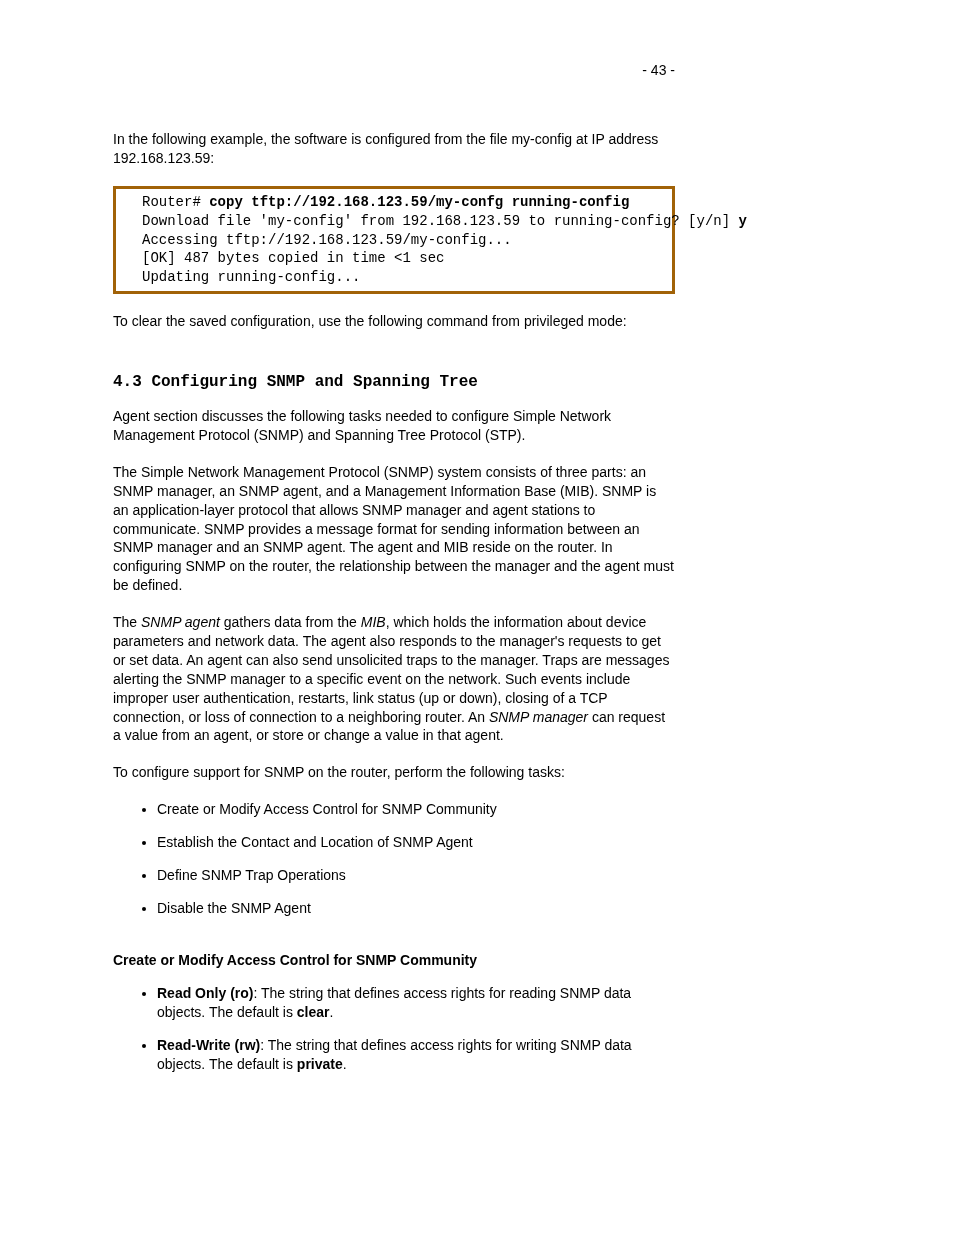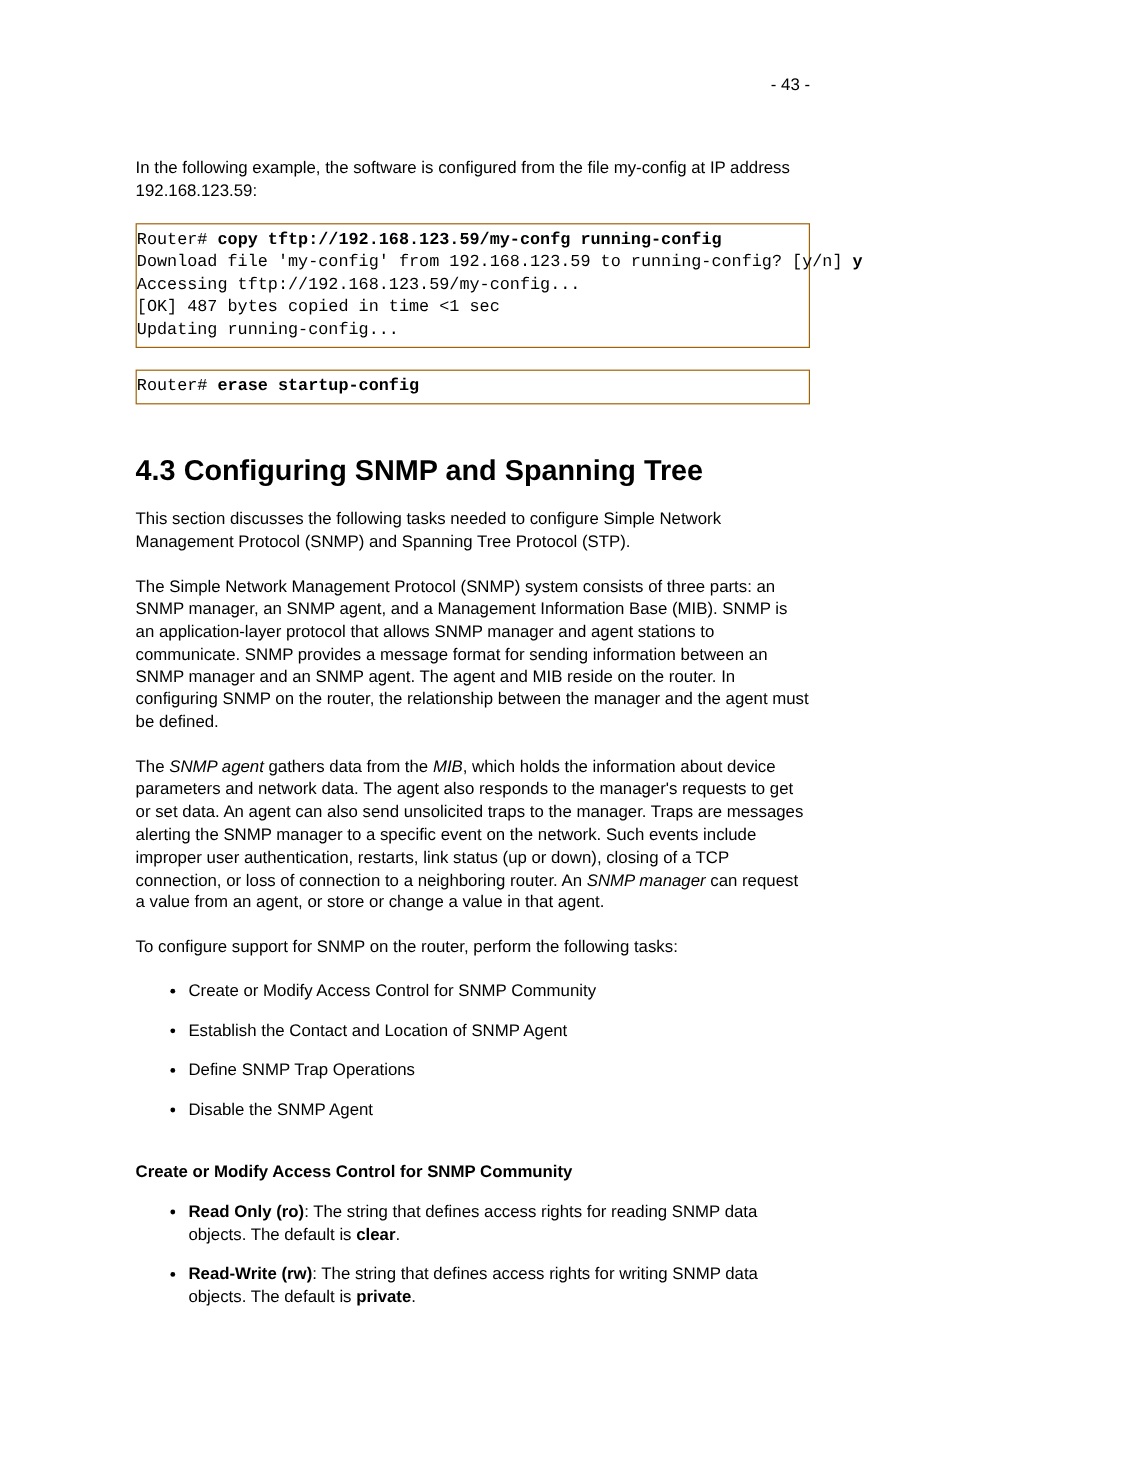--- a/index.html
+++ b/index.html
@@ -24,33 +24,34 @@
     font-size: 14px;
   }
   .content {
     margin-top: 70px;
   }
   p {
     margin: 0 0 18px 0;
     line-height: 1.35;
   }
   .codebox {
-    border: 1px solid #a16207;
-    padding: 4px 0;
+    border: 3px solid #a16207;
+    padding: 4px 26px;
     font-family: "Courier New", Courier, monospace;
     font-size: 14px;
     line-height: 1.35;
     white-space: pre;
     margin: 0 0 18px 0;
   }
   .codebox .b { font-weight: bold; }
   h2.section {
-    font-size: 24px;
+    font-size: 16px;
     font-weight: bold;
     margin: 42px 0 16px 0;
+    font-family: Liberation Mono, monospace;
   }
   h3.subsection {
     font-size: 15px;
     font-weight: bold;
     margin: 34px 0 16px 0;
   }
   .subhead {
     font-weight: bold;
     margin: 34px 0 16px 0;
     font-size: 14px;
@@ -77,26 +78,26 @@
 
 
     <p>In the following example, the software is configured from the file my-config at IP address 192.168.123.59:</p>
 
     <div class="codebox"><span>Router# </span><span class="b">copy tftp://192.168.123.59/my-confg running-config</span>
 <span>Download file 'my-config' from 192.168.123.59 to running-config? [y/n] </span><span class="b">y</span>
 <span>Accessing tftp://192.168.123.59/my-config...</span>
 <span>[OK] 487 bytes copied in time &lt;1 sec</span>
 <span>Updating running-config...</span></div>
 
+    <p>To clear the saved configuration, use the following command from privileged mode:</p>
 
-    <div class="codebox"><span>Router# </span><span class="b">erase startup-config</span></div>
 
     <h2 class="section">4.3 Configuring SNMP and Spanning Tree</h2>
 
-    <p>This section discusses the following tasks needed to configure Simple Network Management Protocol (SNMP) and Spanning Tree Protocol (STP).</p>
+    <p>Agent section discusses the following tasks needed to configure Simple Network Management Protocol (SNMP) and Spanning Tree Protocol (STP).</p>
 
 
     <p>The Simple Network Management Protocol (SNMP) system consists of three parts: an SNMP manager, an SNMP agent, and a Management Information Base (MIB). SNMP is an application-layer protocol that allows SNMP manager and agent stations to communicate. SNMP provides a message format for sending information between an SNMP manager and an SNMP agent. The agent and MIB reside on the router. In configuring SNMP on the router, the relationship between the manager and the agent must be defined.</p>
 
     <p><span>The </span><span class="i">SNMP agent</span><span> gathers data from the </span><span class="i">MIB</span><span>, which holds the information about device parameters and network data. The agent also responds to the manager's requests to get or set data. An agent can also send unsolicited traps to the manager. Traps are messages alerting the SNMP manager to a specific event on the network. Such events include improper user authentication, restarts, link status (up or down), closing of a TCP connection, or loss of connection to a neighboring router. An </span><span class="i">SNMP manager</span><span> can request a value from an agent, or store or change a value in that agent.</span></p>
 
     <p>To configure support for SNMP on the router, perform the following tasks:</p>
 
     <ul>
       <li>Create or Modify Access Control for SNMP Community</li>

